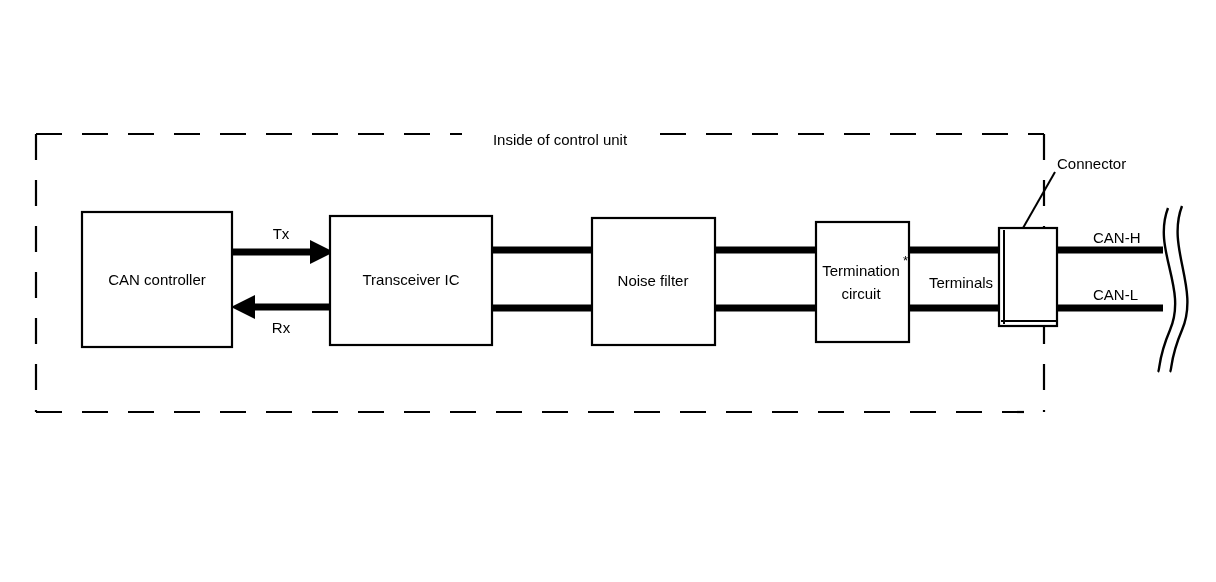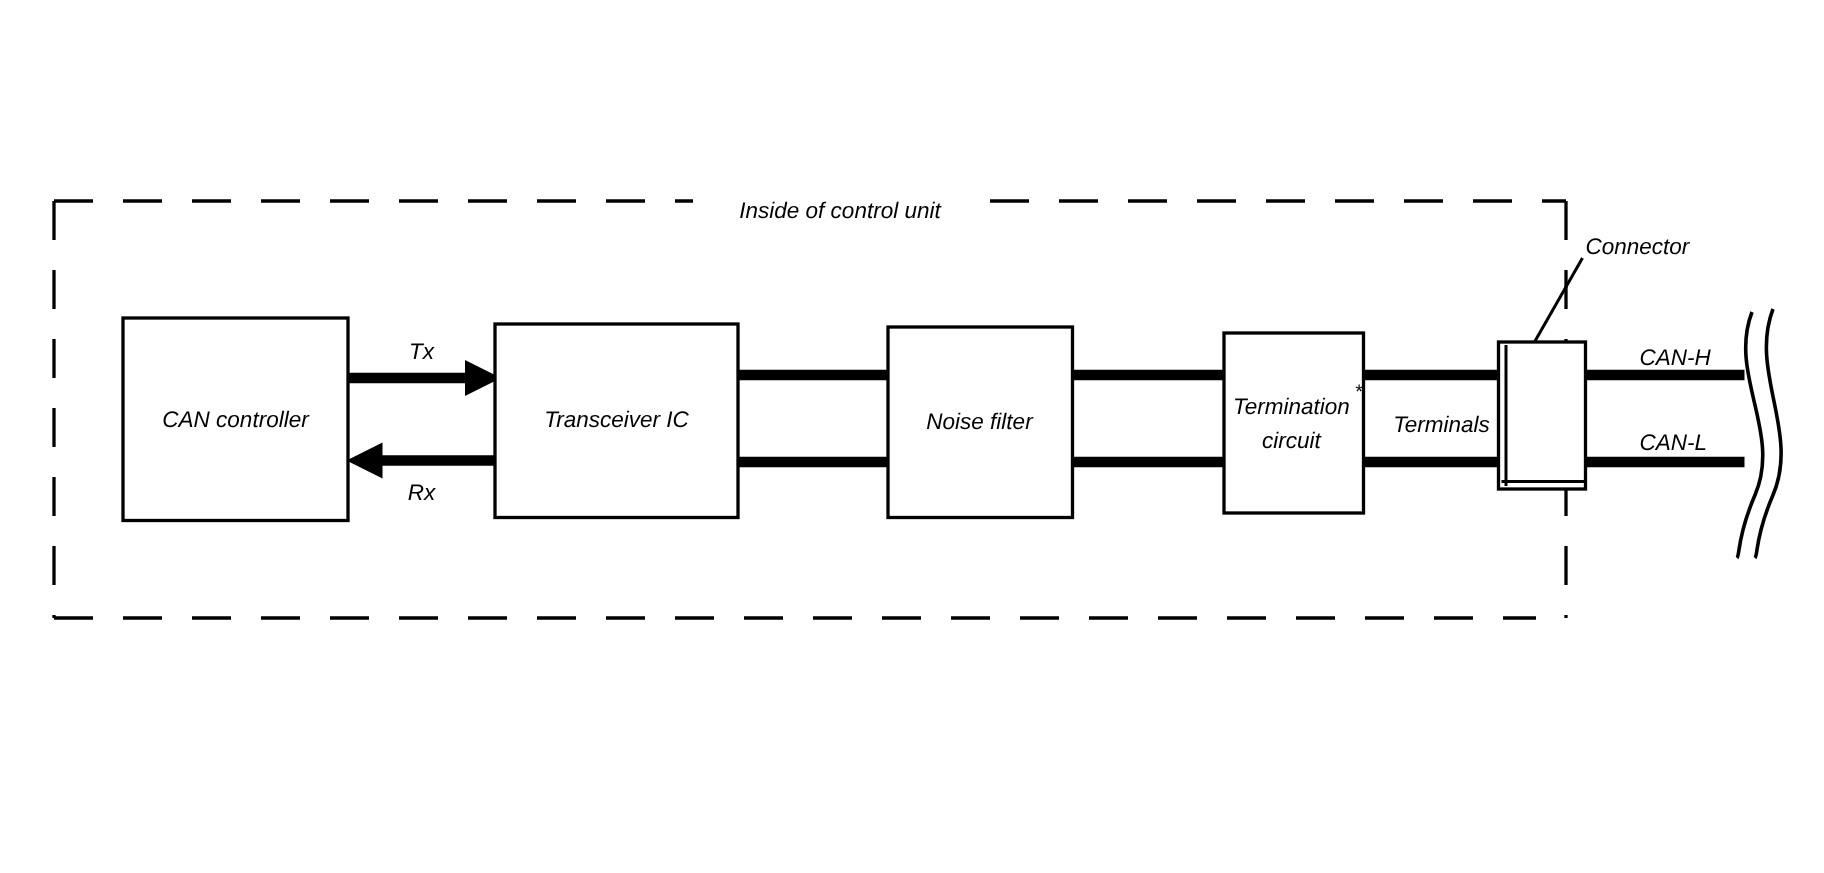--- a/index.html
+++ b/index.html
@@ -8,21 +8,20 @@
     background: #ffffff;
   }
   #stage {
     position: relative;
     width: 1216px;
     height: 582px;
     background: #ffffff;
     font-family: "Liberation Sans", sans-serif;
     color: #ec4899;
     overflow: hidden;
-    font-style: italic;
   }
   #diagram-svg {
     position: absolute;
     left: 0;
     top: 0;
     width: 1216px;
     height: 582px;
   }
   .blk-label {
     font-size: 15px;

